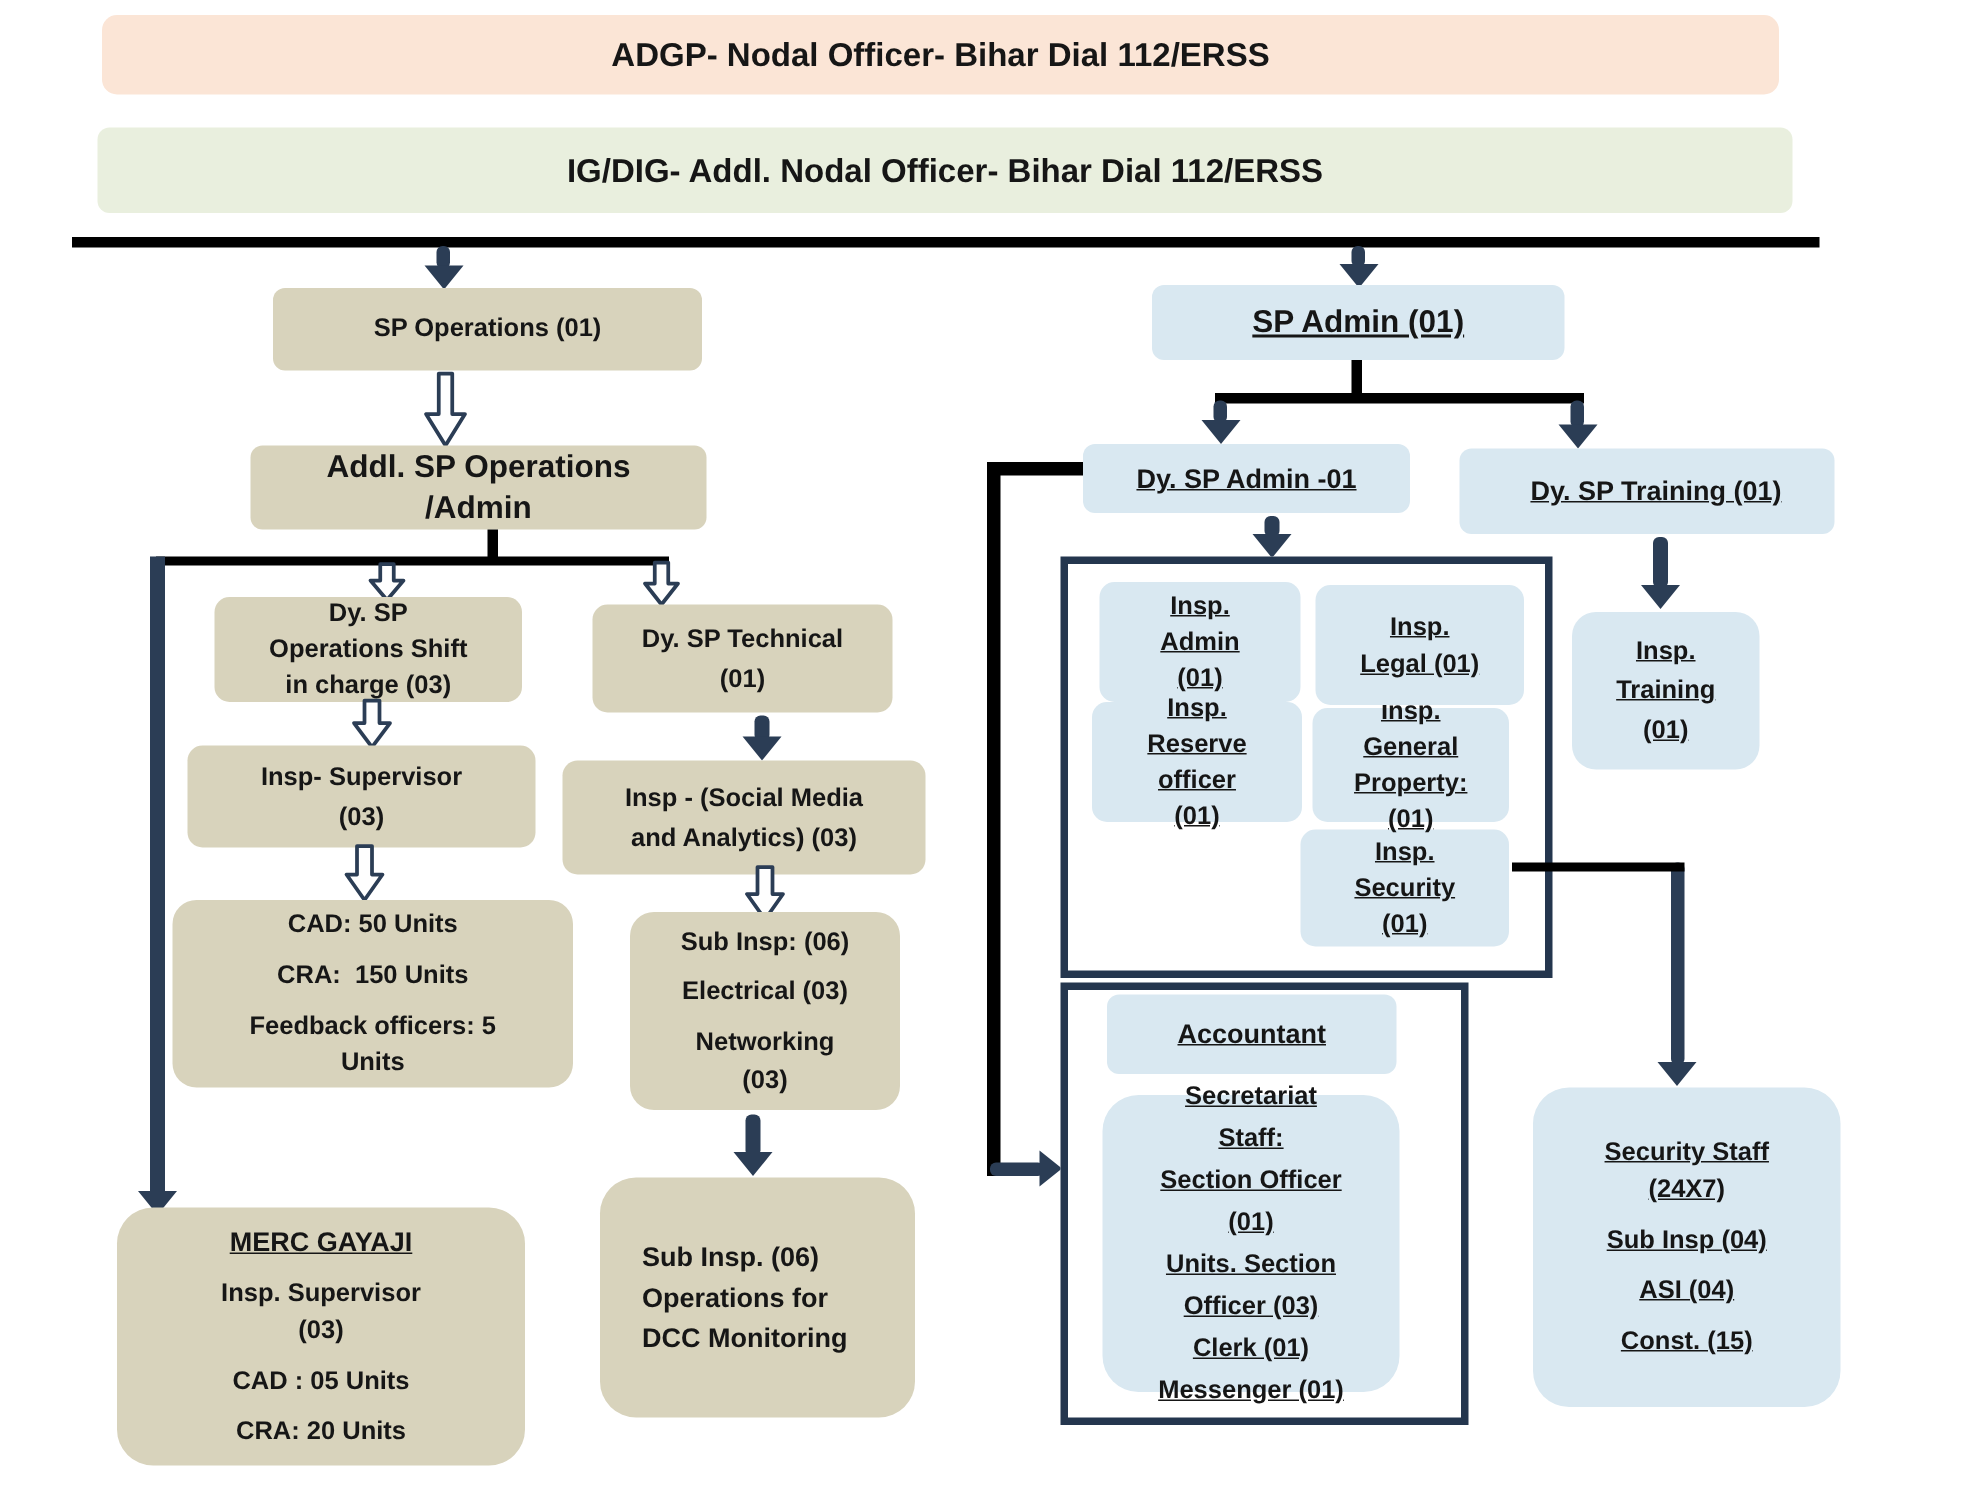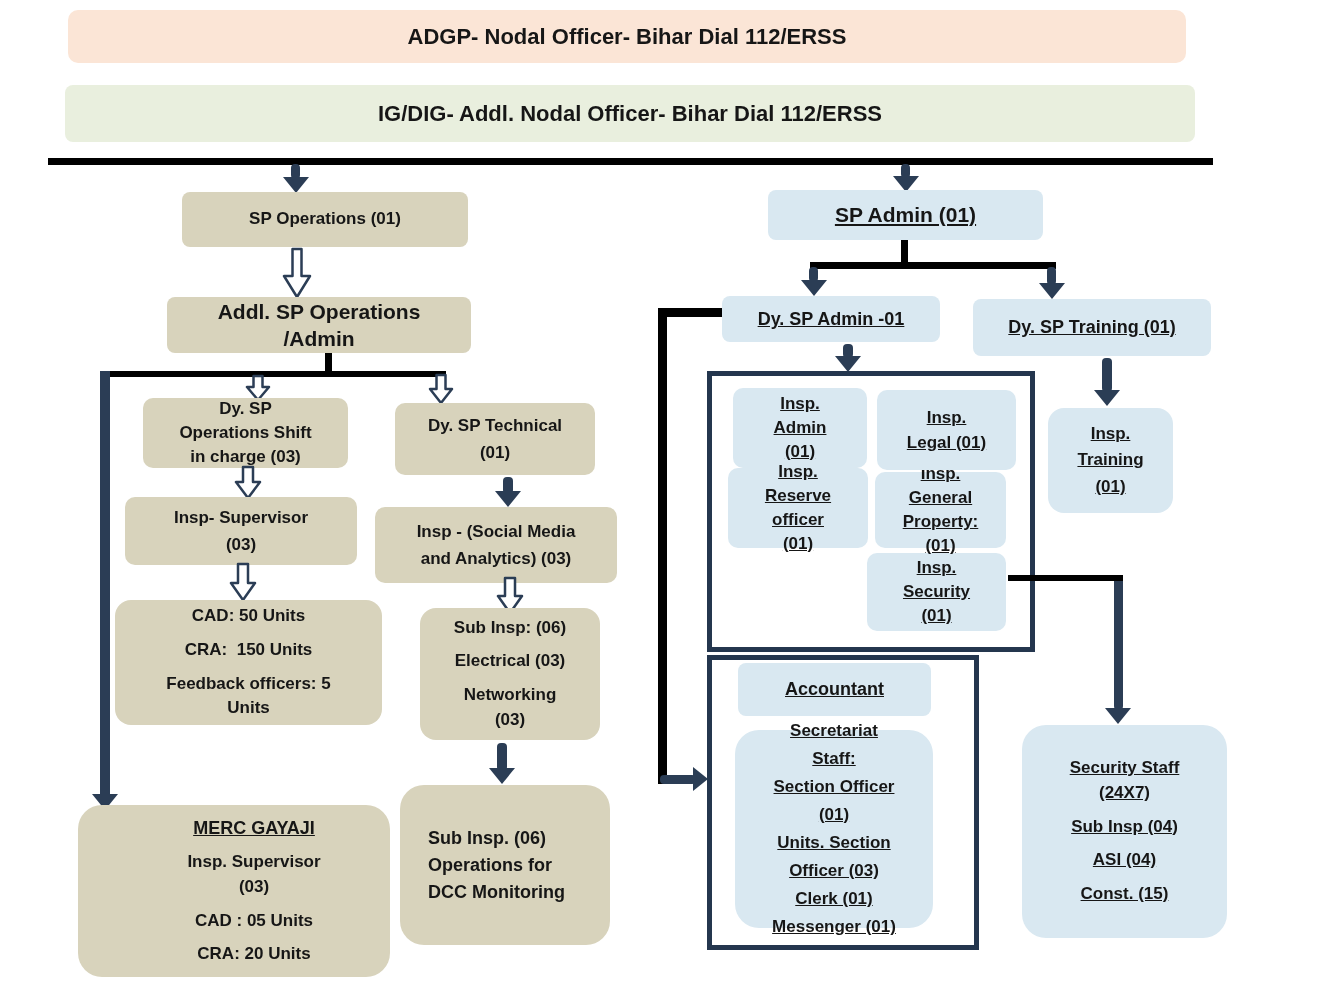--- a/index.html
+++ b/index.html
@@ -123,21 +123,21 @@
 
   <div class="nline" style="left:497px;top:743px;width:10px;height:28px;"></div>
   <div class="head-down" style="left:489px;top:768px;"></div>
 
   <div class="box tan" style="left:400px;top:785px;width:210px;height:160px;font-size:18px;line-height:1.5;border-radius:24px;align-items:flex-start;text-align:left;padding-left:28px;box-sizing:border-box;">
     <div class="tl">Sub Insp. (06)</div>
     <div class="tl">Operations for</div>
     <div class="tl">DCC Monitoring</div>
   </div>
 
-  <div class="box tan" style="left:78px;top:805px;width:272px;height:172px;font-size:17px;line-height:1.45;border-radius:24px;padding-left:40px;">
+  <div class="box tan" style="left:78px;top:805px;width:272px;height:172px;font-size:17px;line-height:1.45;border-radius:24px;">
     <div class="tl u" style="font-size:18px;">MERC GAYAJI</div>
     <div class="tl gap">Insp. Supervisor</div>
     <div class="tl">(03)</div>
     <div class="tl gap">CAD : 05 Units</div>
     <div class="tl gap">CRA: 20 Units</div>
   </div>
 
   <div class="box blue" style="left:768px;top:190px;width:275px;height:50px;font-size:21px;border-radius:8px;">
     <div class="tl">SP Admin (01)</div>
   </div>
@@ -145,21 +145,21 @@
   <div class="line" style="left:901px;top:240px;width:7px;height:25px;"></div>
   <div class="line" style="left:810px;top:262px;width:246px;height:7px;"></div>
   <div class="nline" style="left:809px;top:267px;width:9px;height:15px;"></div>
   <div class="head-down" style="left:801px;top:280px;"></div>
   <div class="nline" style="left:1047px;top:267px;width:9px;height:18px;"></div>
   <div class="head-down" style="left:1039px;top:283px;"></div>
 
   <div class="box blue" style="left:722px;top:296px;width:218px;height:46px;font-size:18px;border-radius:8px;">
     <div class="tl">Dy. SP Admin -01</div>
   </div>
-  <div class="box blue" style="left:973px;top:299px;width:238px;height:57px;font-size:18px;border-radius:8px;">
+  <div class="box blue" style="left:973px;top:299px;width:238px;height:57px;font-size:18px;border-radius:8px;padding-left:12px;">
     <div class="tl">Dy. SP Training (01)</div>
   </div>
 
   <div class="nline" style="left:843px;top:344px;width:10px;height:14px;"></div>
   <div class="head-down" style="left:835px;top:356px;"></div>
 
   <div class="line" style="left:658px;top:308px;width:64px;height:9px;"></div>
   <div class="line" style="left:658px;top:308px;width:9px;height:476px;"></div>
   <div class="nline" style="left:660px;top:775px;width:36px;height:9px;"></div>
   <div class="head-right" style="left:693px;top:767px;"></div>

